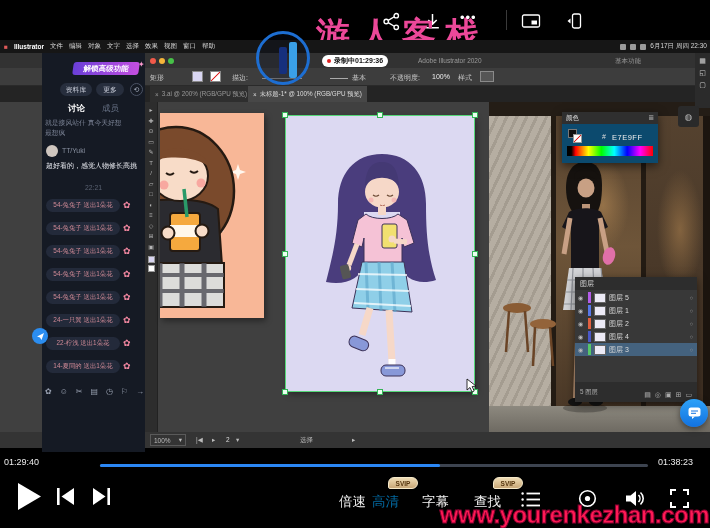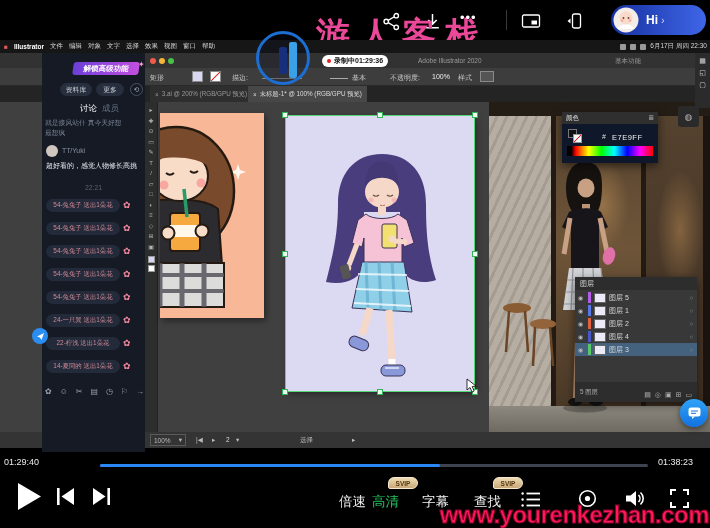--- a/index.html
+++ b/index.html
@@ -57,21 +57,21 @@
   .photo{left:489px;top:100px;width:221px;height:332px;background:#4a3a2c;overflow:hidden;z-index:2}
   .ph-top{left:0;top:0;width:221px;height:16px;background:#241d16}
   .ph-left{left:0;top:16px;width:66px;height:290px;background:repeating-linear-gradient(115deg,#b6aea2 0 6px,#a49c90 6px 9px)}
   .ph-mid{left:66px;top:16px;width:90px;height:290px;background:linear-gradient(180deg,#57432f,#6e5539 45%,#4a3827)}
   .ph-glow{left:88px;top:60px;width:52px;height:90px;background:radial-gradient(closest-side,#a07a4d,rgba(160,122,77,0));opacity:.8}
   .ph-right{left:156px;top:16px;width:65px;height:290px;background:linear-gradient(180deg,#55422f,#3f3023)}
   .ph-glow2{left:168px;top:70px;width:46px;height:120px;background:radial-gradient(closest-side,#9a7448,rgba(154,116,72,0));opacity:.7}
   .ph-floor{left:0;top:306px;width:221px;height:26px;background:linear-gradient(#8d897f,#6e6a62)}
 
   
-  .colorpanel{left:562px;top:112px;width:96px;height:51px;background:#0f172a;box-shadow:0 3px 9px rgba(0,0,0,.55);z-index:5}
+  .colorpanel{left:562px;top:112px;width:96px;height:51px;background:#0c4a6e;box-shadow:0 3px 9px rgba(0,0,0,.55);z-index:5}
   .cp-head{left:0;top:0;width:96px;height:12px;background:#2f2f2f;display:flex;align-items:center;justify-content:space-between;padding:0 4px}
   .cp-title{font-size:6.5px;color:#ddd}
   .spectrum{left:5px;top:34px;width:86px;height:10px;background:linear-gradient(90deg,#000 0 5%,#f00 10%,#ff0 25%,#0f0 40%,#0ff 55%,#00f 70%,#f0f 85%,#f00 100%)}
   .layers{left:575px;top:277px;width:122px;height:125px;background:#383838;box-shadow:0 3px 9px rgba(0,0,0,.55);z-index:5}
   .ly-head{left:0;top:0;width:122px;height:13px;background:#2d2d2d;display:flex;align-items:center;padding-left:5px;font-size:7px;color:#ddd}
   .ly-row{position:absolute;left:0;width:122px;height:13px;display:flex;align-items:center;gap:3px;padding-left:3px}
   .ly-row.sel{background:#44627e}
   .ly-eye{font-style:normal;font-size:6px;color:#bbb;width:7px}
   .ly-bar{width:3px;height:11px}
   .ly-thumb{width:12px;height:10px;background:#eceaf6;border:1px solid #666}
@@ -99,41 +99,41 @@
   .mic-avatar{left:6px;top:347px;width:30px;height:30px;border-radius:50%;background:radial-gradient(circle at 50% 42%,#f6cf57 55%,#3a3026 56%);border:2px solid #23262e}
   .mic-label{left:12px;top:380px;font-size:7px;color:#d8d8d8}
 
   
   .chat{left:42px;top:53px;width:103px;height:399px;background:#151a24;z-index:4}
   .banner{left:31px;top:9px;width:66px;height:13px;background:linear-gradient(90deg,#6a3fd8,#c44fe0);border-radius:3px;transform:skewX(-8deg);display:flex;align-items:center;justify-content:center}
   .banner span{font-size:7.5px;font-weight:bold;color:#fff;white-space:nowrap}
   .bann-spark{left:96px;top:7px;font-size:8px;color:#ff9ad0}
   .cpill{top:30px;height:13px;background:#272e3d;border-radius:7px;display:flex;align-items:center;justify-content:center;font-size:6.8px;color:#c8ccd8}
   .cbtn-circ{left:88px;top:30px;width:13px;height:13px;border-radius:50%;border:1px solid #4a5264;color:#9aa2b2;font-size:7px;display:flex;align-items:center;justify-content:center}
-  .tab-on{left:38px;top:50px;font-size:8.5px;font-weight:normal;color:#fff}
+  .tab-on{left:26px;top:50px;font-size:8.5px;font-weight:bold;color:#fff}
   .tab-off{left:60px;top:50px;font-size:8.5px;color:#667084}
   .pinned{left:3px;top:65px;width:96px;font-size:6.8px;color:#7a8294;line-height:9.5px}
   .cavatar{left:4px;top:92px;width:12px;height:12px;border-radius:50%;background:#cfc6bf}
   .cuser{left:20px;top:94px;font-size:6.8px;color:#8a92a2}
   .cmsg{left:4px;top:108px;width:98px;font-size:7px;color:#e8eaf0;white-space:nowrap}
   .ctime{left:0;top:131px;width:103px;text-align:center;font-size:6.8px;color:#5a6272}
   .gift{position:absolute;left:4px;display:flex;align-items:center;gap:3px}
   .gift-pill{width:74px;height:13px;background:#232a3a;border-radius:7px;display:flex;align-items:center;justify-content:center;font-size:6.4px;color:#d08a96;white-space:nowrap}
   .flower{font-size:9px;color:#f287a0;line-height:9px}
   .em-row{left:3px;top:334px;width:99px;display:flex;justify-content:space-between}
   .em-row i{font-style:normal;font-size:8px;color:#99a1b1}
 
   
   .ptime-l{left:4px;top:457px;font-size:9px;color:#ececec;z-index:8}
   .ptime-r{left:658px;top:457px;font-size:9px;color:#ececec;z-index:8}
   .pbar{left:100px;top:464px;width:548px;height:3px;background:#3d4450;border-radius:2px;z-index:8}
   .pfill{height:3px;background:#2b87f5;border-radius:2px}
   .pbtn{z-index:8}
   .plabel{top:493px;font-size:13.5px;color:#f2f2f2;z-index:8;white-space:nowrap}
-  .gold{color:#22c55e}
+  .gold{color:#0369a1}
   .svip{width:30px;height:12px;background:linear-gradient(180deg,#efdcb4,#c9a878);border:1px solid #f6e9c9;border-radius:6px 6px 6px 2px;display:flex;align-items:center;justify-content:center;font-size:6.5px;font-weight:bold;color:#55350e;z-index:9}
   .wm{right:1px;top:501px;font-size:24px;font-weight:bold;color:#ff1a55;-webkit-text-stroke:1px #8a0030;letter-spacing:-.5px;z-index:20;white-space:nowrap}
 </style>
 </head>
 <body>
 
 <div id="app">
 
   <div class="abs logo-text">游人客栈</div>
   <div class="abs logo-ring">
@@ -161,33 +161,20 @@
     <svg width="20" height="18" viewBox="0 0 20 18" fill="none" stroke="#fff" stroke-width="1.3">
       <rect x="1.5" y="3" width="17" height="12" rx="1.5"></rect>
         <rect x="10.5" y="8.5" width="5.5" height="4" fill="#fff" stroke="none"></rect>
     </svg>
   </div>
   <div class="abs tb-ico" style="left:566px">
     <svg width="18" height="18" viewBox="0 0 18 18" fill="none" stroke="#fff" stroke-width="1.3">
       <rect x="6.5" y="2" width="8" height="14" rx="1.8"></rect>
         <path d="M4.5 6.5 L1.5 9 L4.5 11.5 Z" fill="#fff" stroke="none"></path>
     </svg>
-  </div>
-  <div class="abs hi-pill">
-    <svg width="26" height="26" viewBox="0 0 26 26" style="margin-left:2px">
-      <circle cx="13" cy="13" r="12.5" fill="#f4ece6"></circle>
-      <circle cx="13" cy="11" r="6.5" fill="#fbd9c8"></circle>
-      <circle cx="10.5" cy="11" r="0.9" fill="#5a4238"></circle>
-        <circle cx="15.5" cy="11" r="0.9" fill="#5a4238"></circle>
-      <circle cx="9" cy="13.5" r="1.3" fill="#f6a8a0"></circle>
-        <circle cx="17" cy="13.5" r="1.3" fill="#f6a8a0"></circle>
-      <path d="M5 22 C7 16 19 16 21 22" fill="#fff"></path>
-    </svg>
-    <span class="hi-txt">Hi</span>
-    <span class="hi-ch">›</span>
   </div>
 
   <div class="abs menubar">
     <span style="color:#e05a5a">■</span>
     <span class="appname">Illustrator</span>
     <span>文件</span>
     <span>编辑</span>
     <span>对象</span>
     <span>文字</span>
     <span>选择</span>

